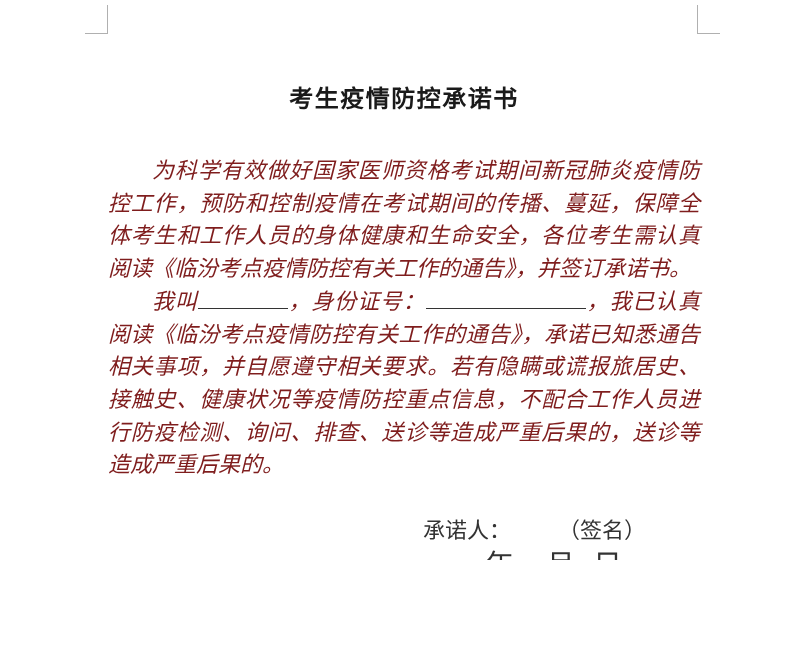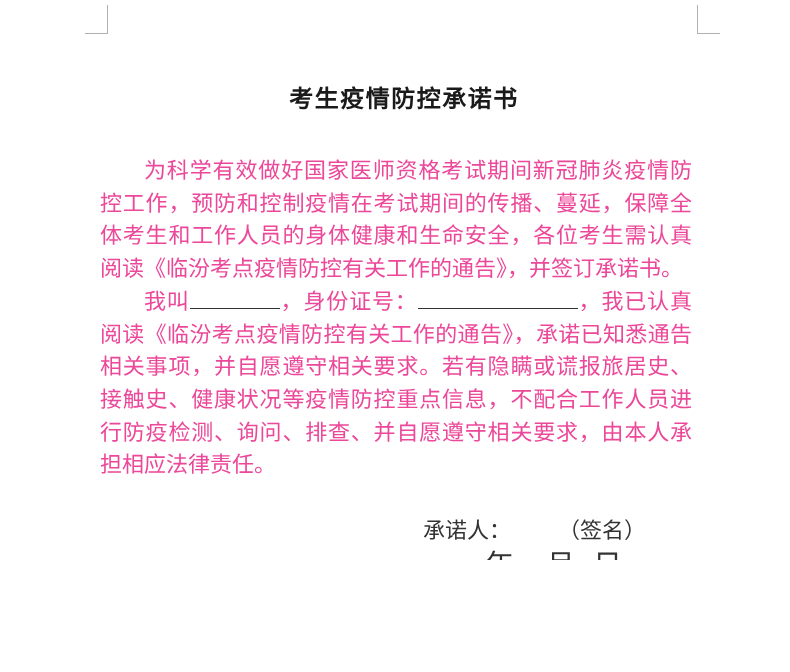--- a/index.html
+++ b/index.html
@@ -42,28 +42,29 @@
     margin: 0;
     text-align: center;
     font-size: 24px;
     font-weight: bold;
     letter-spacing: 1.5px;
     color: #1a1a1a;
     white-space: nowrap;
   }
   .body-text {
     position: absolute;
-    left: 100px;
+    left: 108px;
     top: 155px;
     width: 592px;
     font-size: 22px;
     line-height: 32.7px;
     text-align: justify;
     text-justify: inter-ideograph;
-    color: #ec4899;
+    color: #7f1d1d;
+    font-style: italic;
   }
   .body-text p {
     margin: 0;
     text-indent: 2em;
   }
   .blank {
     display: inline-block;
     height: 0.95em;
     border-bottom: 1px solid #333333;
     vertical-align: baseline;
@@ -97,21 +98,21 @@
 
 <div class="page">
 
   <div class="crop-mark tl"></div>
   <div class="crop-mark tr"></div>
 
   <h1 class="title">考生疫情防控承诺书</h1>
 
   <div class="body-text">
     <p>为科学有效做好国家医师资格考试期间新冠肺炎疫情防控工作，预防和控制疫情在考试期间的传播、蔓延，保障全体考生和工作人员的身体健康和生命安全，各位考生需认真阅读《临汾考点疫情防控有关工作的通告》，并签订承诺书。</p>
-    <p><span>我叫</span><span class="blank blank-name"></span><span>，身份证号：</span><span class="blank blank-id"></span><span>，我已认真阅读《临汾考点疫情防控有关工作的通告》，承诺已知悉通告相关事项，并自愿遵守相关要求。若有隐瞒或谎报旅居史、接触史、健康状况等疫情防控重点信息，不配合工作人员进行防疫检测、询问、排查、并自愿遵守相关要求，由本人承担相应法律责任。</span></p>
+    <p><span>我叫</span><span class="blank blank-name"></span><span>，身份证号：</span><span class="blank blank-id"></span><span>，我已认真阅读《临汾考点疫情防控有关工作的通告》，承诺已知悉通告相关事项，并自愿遵守相关要求。若有隐瞒或谎报旅居史、接触史、健康状况等疫情防控重点信息，不配合工作人员进行防疫检测、询问、排查、送诊等造成严重后果的，送诊等造成严重后果的。</span></p>
   </div>
 
   <div class="sig-row">
     <span>承诺人：</span><span class="sign-hint">（签名）</span>
   </div>
 
   <div class="date-row">
     <span class="year">年</span><span class="month">月</span><span class="day">日</span>
   </div>
 

